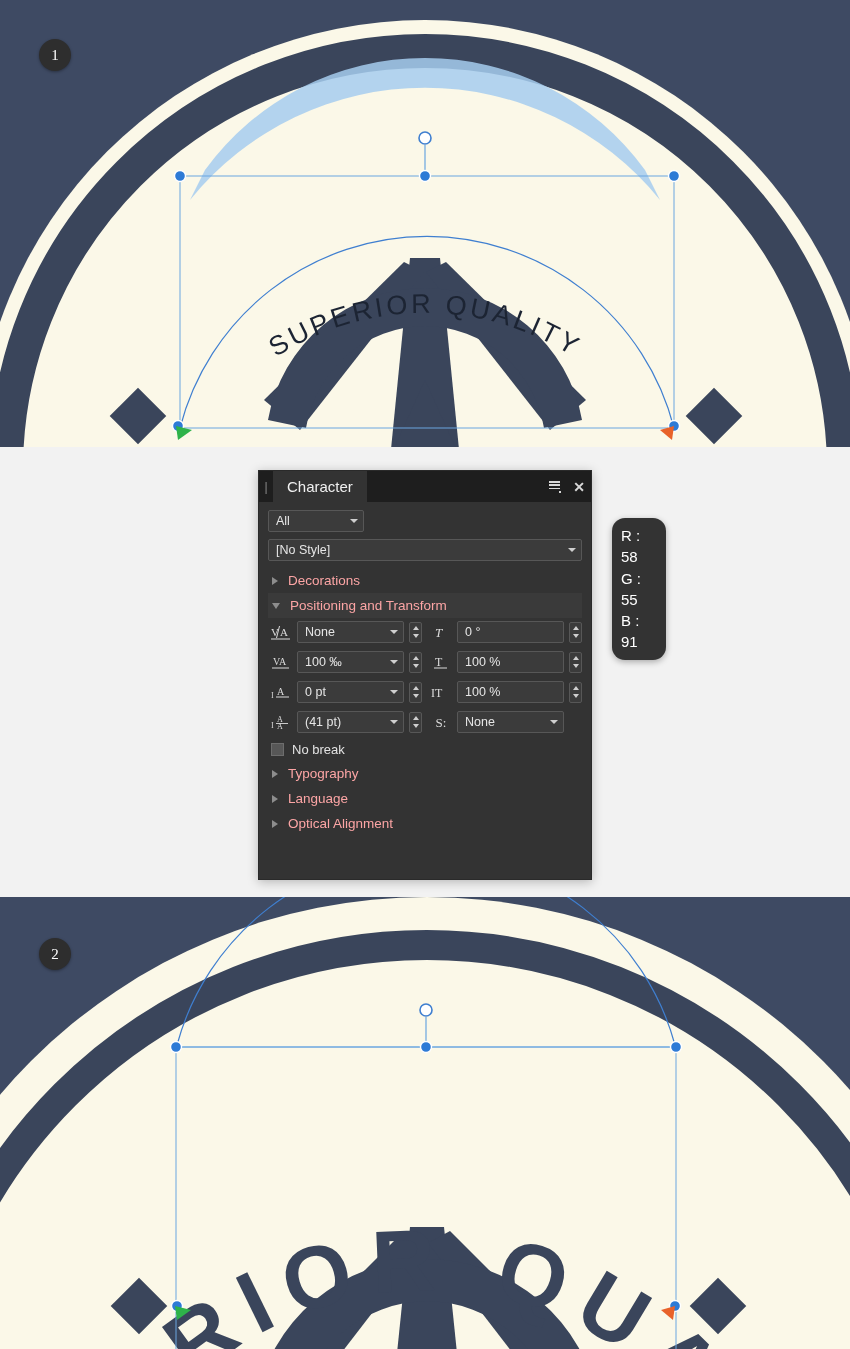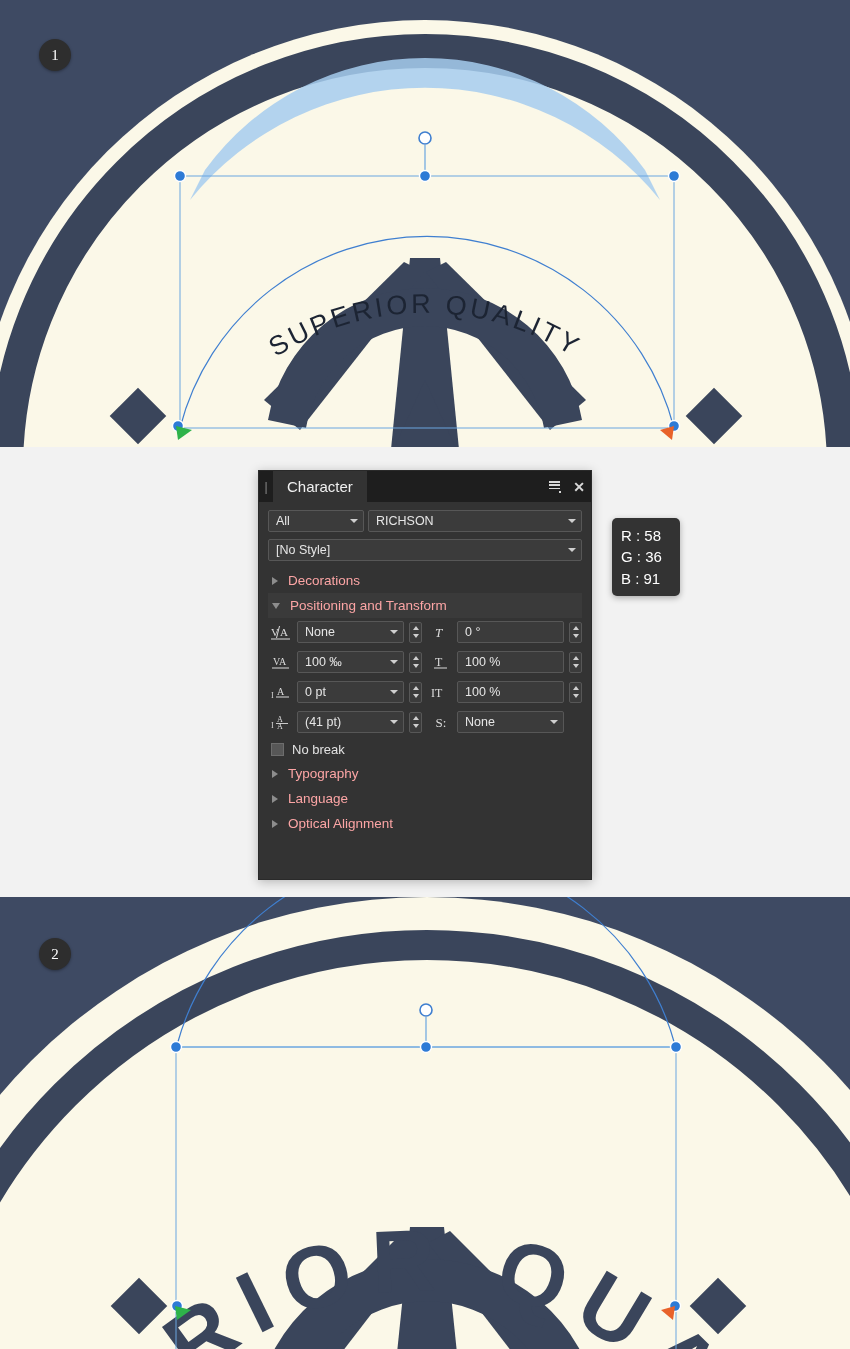--- a/index.html
+++ b/index.html
@@ -161,22 +161,22 @@
   .spacer-13 { width: 13px; flex: none; }
 
   .checkrow { display: flex; align-items: center; gap: 8px; height: 24px; padding-left: 3px; margin-top: 4px; }
   .checkbox {
     width: 13px; height: 13px; background: #575757; border: 1px solid #6d6d6d; flex: none;
   }
 
   
   #rgb-tooltip {
     position: absolute; left: 612px; top: 518px;
-    width: 68px; padding: 7px 9px;
-    background: #333333; color: #ffffff; border-radius: 5px;
+    width: 54px; padding: 7px 9px;
+    background: #333333; color: #ffffff; border-radius: 13px;
     font-size: 15px; line-height: 1.42;
     font-family: "Liberation Sans", sans-serif;
     box-shadow: 0 2px 6px rgba(0,0,0,.3);
     z-index: 70;
   }
 
   
   .sel-svg { position: absolute; left: 0; top: 0; z-index: 30; }
 </style>
 </head>
@@ -278,24 +278,20 @@
       </div>
     </div>
 
     <div class="panel-body">
 
       <div class="row">
         <div class="field w-style-scope">
           <span>All</span>
           <span class="caret"></span>
         </div>
-        <div class="field w-family">
-          <span>RICHSON</span>
-          <span class="caret"></span>
-        </div>
       </div>
 
 
       <div class="row">
         <div class="field w-nostyle">
           <span>[No Style]</span>
           <span class="caret"></span>
         </div>
       </div>
 
@@ -463,21 +459,21 @@
       <div class="section-head">
         <span class="tri-right"></span>
         <span>Optical Alignment</span>
       </div>
 
     </div>
   </div>
 
   <div id="rgb-tooltip">
     <div>R : 58</div>
-    <div>G : 36</div>
+    <div>G : 55</div>
     <div>B : 91</div>
   </div>
 
   <div class="art-panel" id="panel-2">
     <div class="badge-wrap">
       <svg class="badge-svg" width="850" height="452" viewBox="0 0 850 452">
         <defs>
           <clipPath id="clip2">
               <rect x="0" y="0" width="850" height="452"></rect>
             </clipPath>

